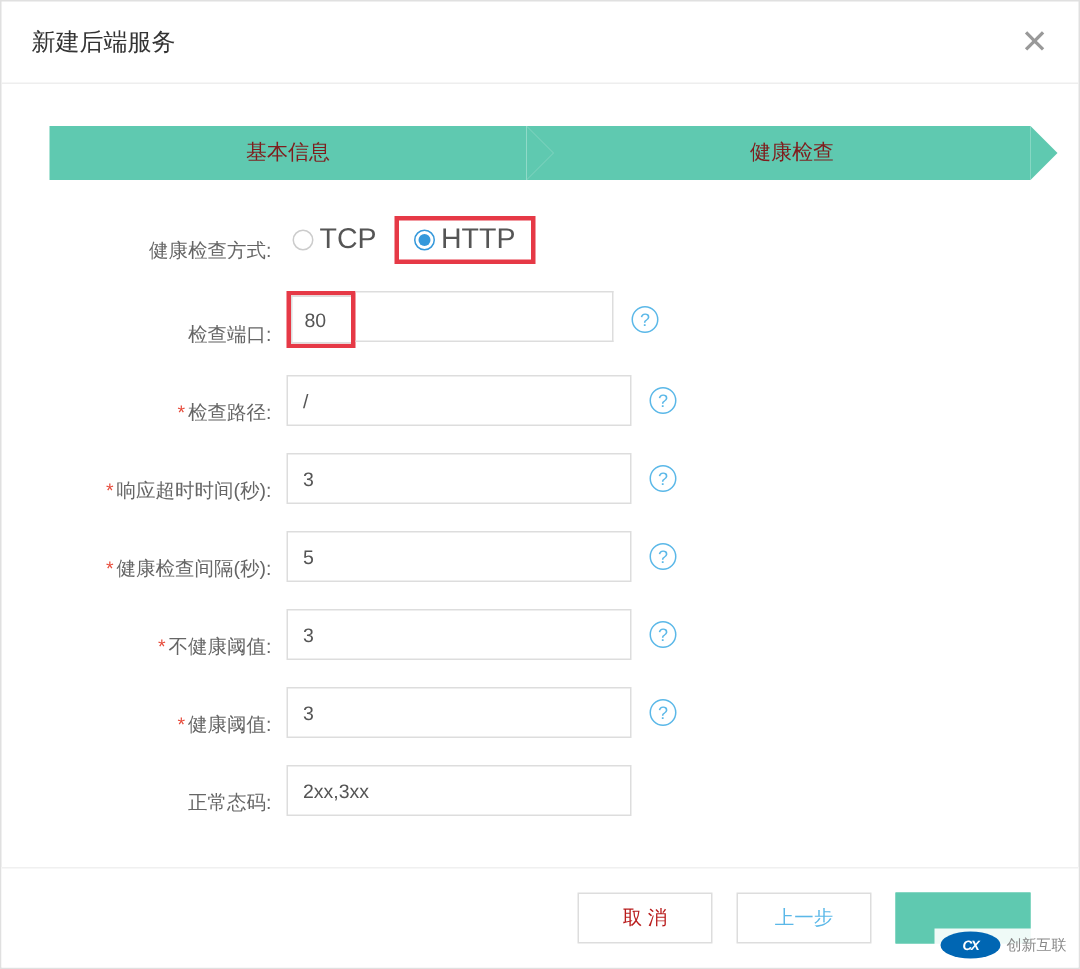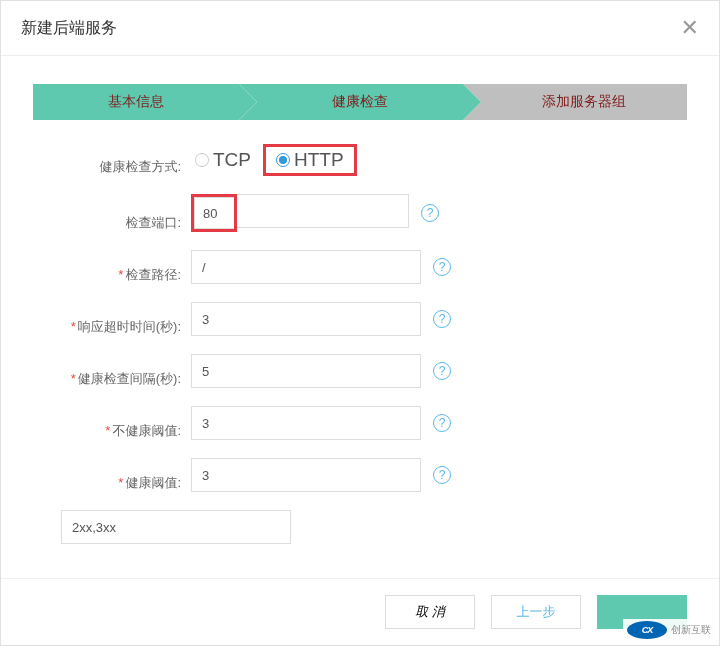--- a/index.html
+++ b/index.html
@@ -222,22 +222,21 @@
       cursor: pointer;
       padding: 0 18px;
     }
     .btn-primary {
       background: #5fc9b0;
       border-color: #5fc9b0;
       color: #fff;
       width: 90px;
     }
     .btn-cancel {
-      color: #000000;
-      font-style: italic;
+      color: #b91c1c;
     }
     .btn-prev {
       color: #5bb8e8;
     }
     .watermark {
       position: absolute;
       right: 4px;
       bottom: 4px;
       display: flex;
       align-items: center;
@@ -272,23 +271,20 @@
       <span>✕</span>
     </button>
   </div>
 
   <div class="steps">
     <div class="step step-1">
       <span>基本信息</span>
     </div>
     <div class="step step-2">
       <span>健康检查</span>
-    </div>
-    <div class="step step-3">
-      <span>添加服务器组</span>
     </div>
   </div>
 
   <div class="form">
 
     <div class="form-row">
       <label class="form-label">健康检查方式:</label>
       <div class="radio-group">
         <label class="radio-item">
           <span class="radio-circle"></span>
@@ -350,20 +346,21 @@
 
     <div class="form-row">
       <label class="form-label required">健康阈值:</label>
       <div class="input-wrap">
         <input class="text-input" value="3" style="">
         <span class="help-icon">?</span>
       </div>
     </div>
 
     <div class="form-row">
+      <label class="form-label">正常态码:</label>
       <div class="input-wrap">
         <input class="text-input" value="2xx,3xx" style="">
       </div>
     </div>
 
   </div>
 
   <div class="footer">
     <button class="btn btn-cancel">取 消</button>
     <button class="btn btn-prev">上一步</button>

